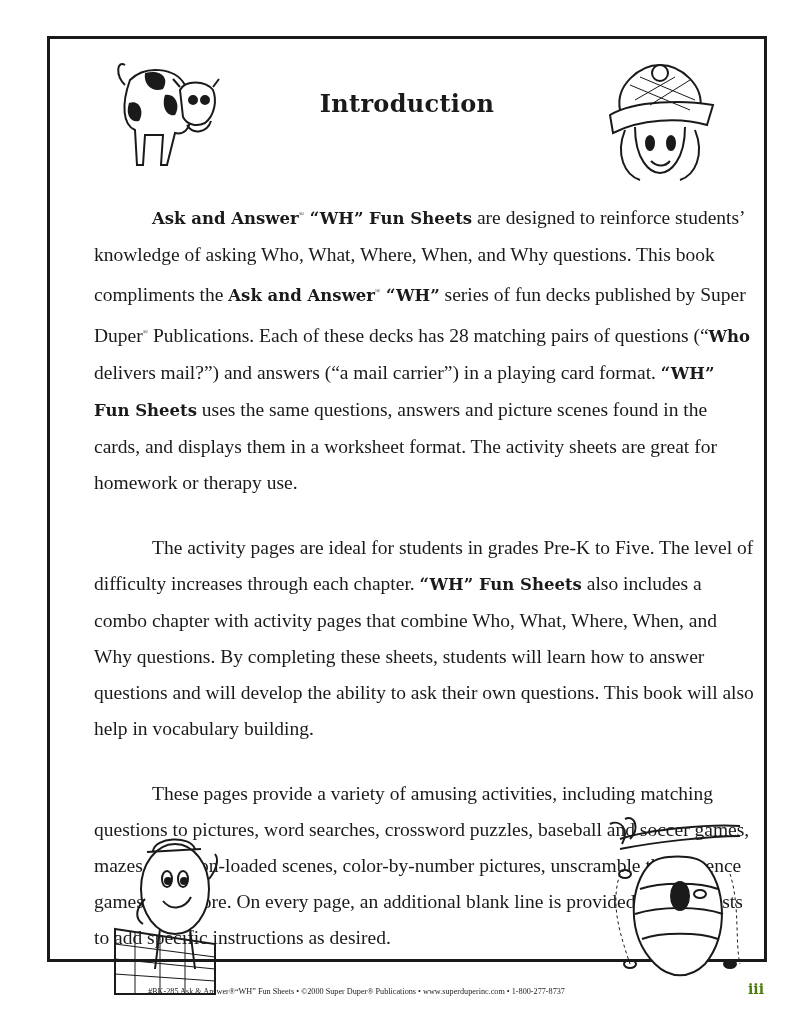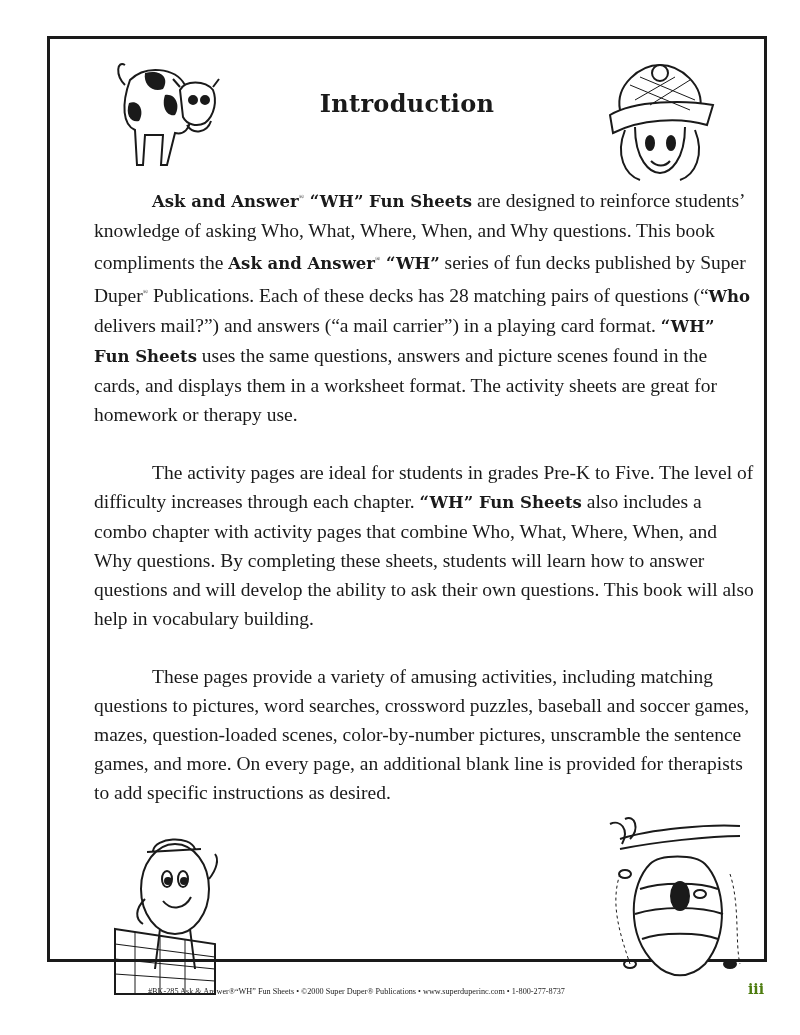--- a/index.html
+++ b/index.html
@@ -3,23 +3,23 @@
 <meta charset="utf-8">
 <style>
   html, body { margin: 0; padding: 0; background: #ffffff; }
   body { width: 800px; height: 1035px; position: relative; overflow: hidden;
          font-family: "DejaVu Serif", "Liberation Serif", serif; color: #1a1a1a; }
   .frame { position: absolute; left: 47px; top: 36px; width: 714px; height: 920px;
            border: 3px solid #1a1a1a; box-sizing: content-box; }
   .title { position: absolute; left: 0; right: 0; top: 50px; text-align: center;
            font-family: "DejaVu Serif", serif; font-weight: bold; font-size: 24px;
            letter-spacing: 0.3px; color: #1a1a1a; }
-  .body-text { position: absolute; left: 44px; width: 660px; top: 144px;
+  .body-text { position: absolute; left: 44px; width: 660px; top: 157px;
                font-family: "Liberation Serif", serif; font-size: 19.5px;
-               line-height: 29px; color: #1a1a1a; }
+               line-height: 36px; color: #1a1a1a; }
   .para { margin: 0 0 29px 0; text-indent: 58px; }
   .para b { font-family: "DejaVu Serif", serif; font-weight: bold; font-size: 16.5px; }
   sup.reg { font-size: 7px; vertical-align: 8px; }
   .illus { position: absolute; }
   .illus svg { display: block; }
   .cow { left: 55px; top: 16px; }
   .girl { left: 545px; top: 16px; }
   .humpty { left: 55px; top: 780px; }
   .hive { left: 550px; top: 775px; }
   .footer { position: absolute; left: 148px; top: 987px; font-family: "Liberation Serif", serif;

